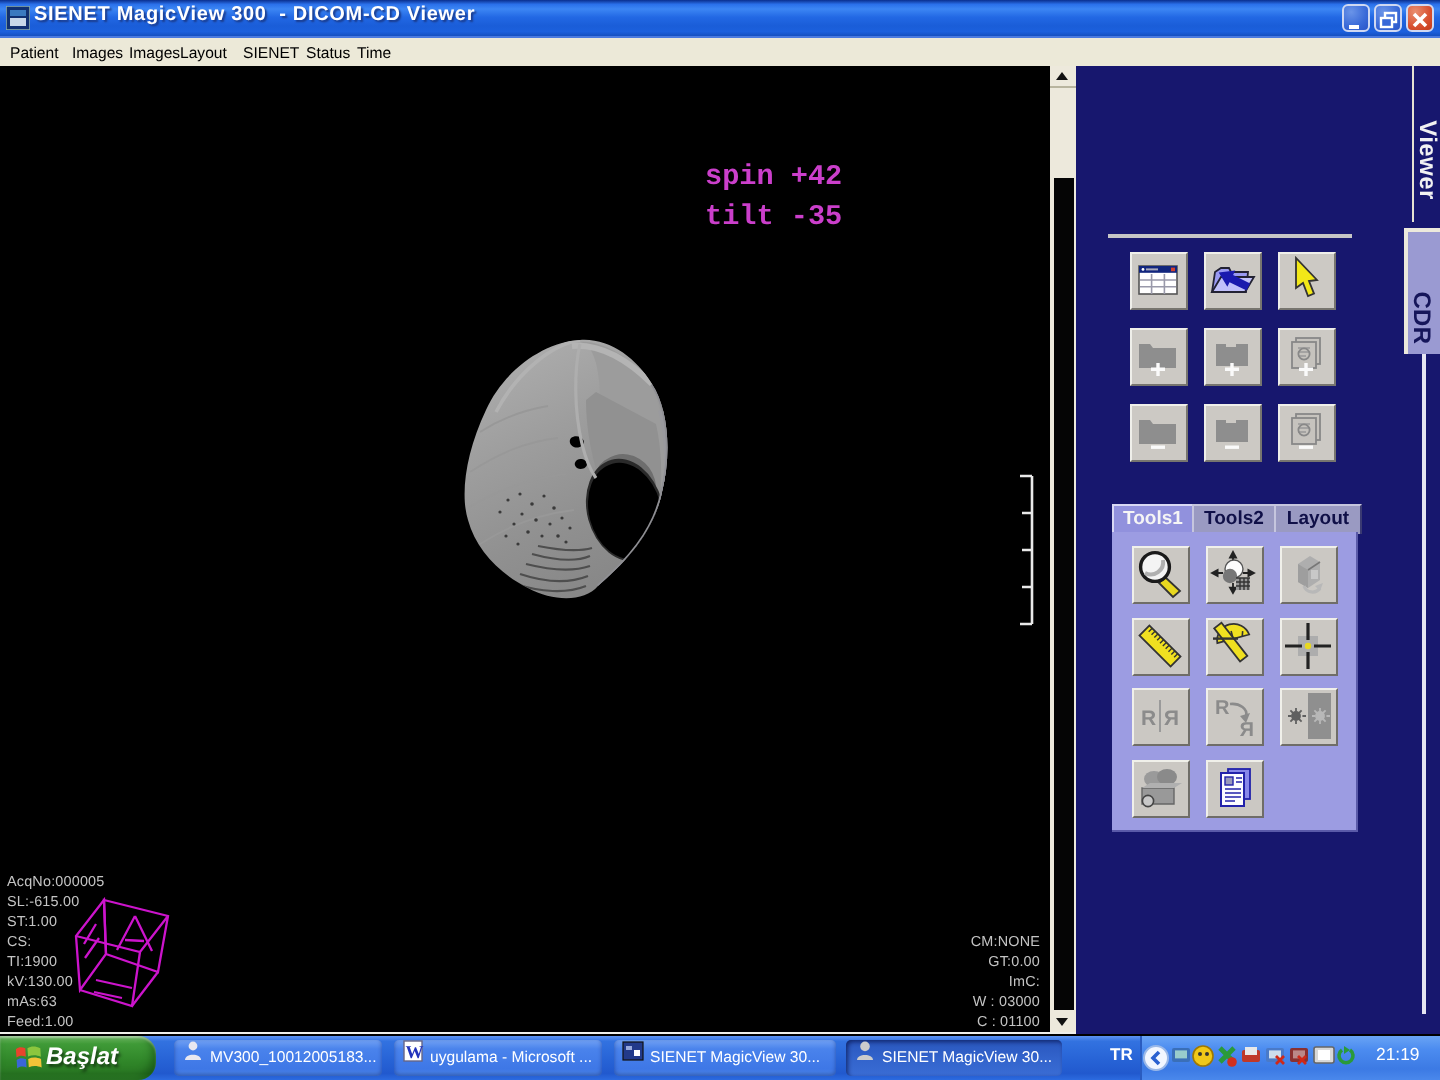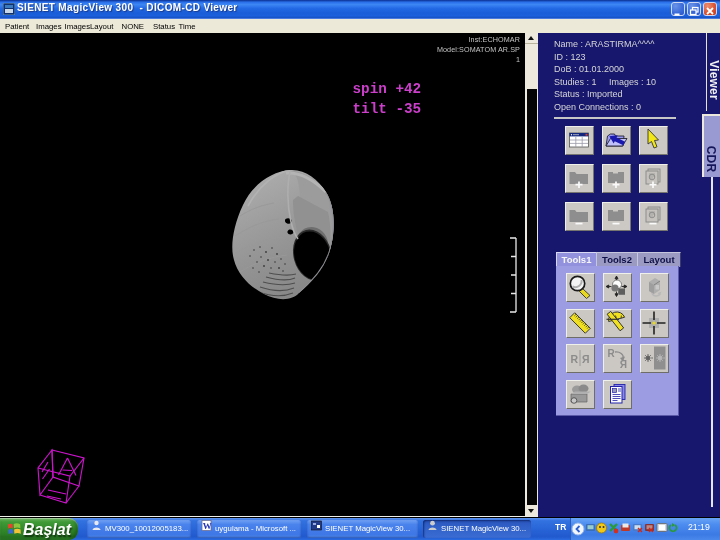--- a/index.html
+++ b/index.html
@@ -39,21 +39,21 @@
 #viewertab{left:705.5px;top:33px;width:14.5px;height:78px;border-left:1.6px solid #e6e3d2;box-sizing:border-box;}
 #viewertab span{position:absolute;left:-15px;top:40px;transform:rotate(90deg);transform-origin:center;color:#f2f2f2;font-weight:bold;font-size:12px;white-space:nowrap;display:block;width:44px;text-align:center;letter-spacing:0.2px;}
 #cdrtab{left:702px;top:114px;width:18px;height:63px;background:#9a9ad2;border-left:2px solid #ece9dc;border-top:2px solid #ece9dc;box-sizing:border-box;}
 #cdrtab span{position:absolute;left:-10px;top:36px;transform:rotate(90deg);color:#16165a;font-weight:bold;font-size:12px;display:block;width:34px;text-align:center;letter-spacing:0.2px;}
 #rightline{left:711px;top:177px;width:1.6px;height:330px;background:#e6e6f2;}
 #taskbar{left:0;top:518px;width:720px;height:22px;background:linear-gradient(180deg,#5d93f2 0%,#3272e0 12%,#2763d6 55%,#2159ce 85%,#2c6be0 100%);}
 #winline{left:0;top:515.5px;width:538px;height:1.4px;background:#efefea;}
 #startbtn{left:0;top:518px;width:78px;height:22px;border-radius:0 9px 9px 0;
  background:linear-gradient(180deg,#6fb763 0%,#3f9a37 18%,#2f8528 60%,#2a7a24 85%,#389231 100%);
  box-shadow:inset -2px -2px 4px rgba(0,40,0,.4), inset 0 1px 1px rgba(255,255,255,.45);}
-#starttext{left:23px;top:521px;font-size:16px;font-weight:bold;font-style:italic;color:#fff;text-shadow:1px 1.5px 1.5px rgba(0,0,0,.55);}
+#starttext{left:23px;top:521px;font-size:12px;font-weight:bold;font-style:italic;color:#fff;text-shadow:1px 1.5px 1.5px rgba(0,0,0,.55);}
 .taskbtn{position:absolute;top:520px;height:18px;border-radius:2.5px;box-sizing:border-box;
  background:linear-gradient(180deg,#71a1f4 0%,#4a83ec 25%,#3e77e6 80%,#5590f0 100%);
  box-shadow:inset 0 -1px 2px rgba(0,20,90,.45);
  color:#fff;font-size:7.8px;line-height:18px;white-space:nowrap;overflow:hidden;}
 .taskbtn .ticon{display:inline-block;width:11px;height:11px;margin:0 3px -2.5px 4px;}
 #task4{background:linear-gradient(180deg,#2a56bd 0%,#3263cb 50%,#3a6cd4 100%);box-shadow:inset 1px 1px 2px rgba(0,10,60,.6);}
 #tray{left:570px;top:518px;width:150px;height:22px;background:linear-gradient(180deg,#69a4f5 0%,#4c8cf0 30%,#3c7ae4 75%,#4a88ec 100%);border-left:1.3px solid #2a5cc0;box-sizing:border-box;}
 #trtext{left:555px;top:522px;font-size:8.5px;font-weight:bold;color:#fff;}
 #clock{left:688px;top:522px;font-size:8.7px;color:#fff;}
 </style>
@@ -75,28 +75,38 @@
         <rect x="2.5" y="5" width="5.5" height="4.5" fill="#3868d8" stroke="#fff" stroke-width="1.2"></rect>
       </svg></div>
   <div class="winbtn" id="btnclose" style="left:702.5px"><svg width="12" height="12">
         <path d="M3 3 L9 9 M9 3 L3 9" stroke="#fff" stroke-width="1.8"></path>
       </svg></div>
   <div class="abs" id="menubar">
     <span class="menuitem" style="left:5px">Patient</span>
     <span class="menuitem" style="left:36px">Images</span>
     <span class="menuitem" style="left:64.5px">Images</span>
     <span class="menuitem" style="left:90px">Layout</span>
-    <span class="menuitem" style="left:121.5px">NONE</span>
+    <span class="menuitem" style="left:121.5px">SIENET</span>
     <span class="menuitem" style="left:153px">Status</span>
     <span class="menuitem" style="left:178.5px">Time</span>
   </div>
   <div class="abs" id="blackarea"></div>
-  <div class="abs ovl ovr" style="left:420px;top:34.5px;width:100px">Inst:ECHOMAR
-Model:SOMATOM AR.SP
-1</div>
+  <div class="abs ovl" style="left:3.5px;top:436px">AcqNo:000005
+SL:-615.00
+ST:1.00
+CS:
+TI:1900
+kV:130.00
+mAs:63
+Feed:1.00</div>
+  <div class="abs ovl ovr" style="left:420px;top:466px;width:100px">CM:NONE
+GT:0.00
+ImC:
+W : 03000
+C : 01100</div>
   <div class="abs" id="spintilt">spin +42
 tilt -35</div>
   <svg class="abs" style="left:225px;top:163px" width="115" height="140" viewBox="225 163 115 140">
     <defs>
       <clipPath id="skc">
           <path d="M290,170 C272,171 252,185 243,205 C233,226 230,247 234,260 C238,275 250,287 264,294
              C277,301 292,301 299,293 C313,281 327,266 331,246 C336,226 334,204 326,192
              C318,179 305,169 290,170 Z"></path>
         </clipPath>
       <linearGradient id="sk" x1="0.1" y1="0" x2="0.5" y2="1">
@@ -187,26 +197,20 @@
       <path d="M11,4 L5,4 M11,22.5 L6,22.5 M11,41 L6,41 M11,59.5 L6,59.5 M11,78 L5,78"></path>
     </g>
   </svg>
   <div class="abs" id="scrollcol">
     <div id="sctrack"></div>
     <div id="scup"></div>
     <div id="scthumb"></div>
     <div id="scdown"></div>
   </div>
   <div class="abs" id="panel"></div>
-  <div class="abs" id="pinfo">Name : ARASTIRMA^^^^
-ID : 123
-DoB : 01.01.2000
-Studies : 1     Images : 10
-Status : Imported
-Open Connections : 0</div>
   <div class="abs" id="psep"></div>
 
   <div class="gbtn" style="left:565px;top:126px"><svg width="26" height="26" viewBox="0 0 26 26">
     <rect x="3.5" y="6" width="19" height="14" fill="#fff" stroke="#555" stroke-width="0.8"></rect>
     <rect x="3.5" y="6" width="19" height="3.4" fill="#12267e"></rect>
         <circle cx="5.5" cy="7.7" r="0.7" fill="#fff"></circle>
         <rect x="7" y="7.2" width="6" height="1" fill="#aab"></rect>
     <rect x="19.5" y="6.8" width="2" height="1.8" fill="#d04030"></rect>
     <g stroke="#99a" stroke-width="0.8">
           <path d="M4 13 h18 M4 16.4 h18 M9.8 10 v10 M16.2 10 v10"></path>

